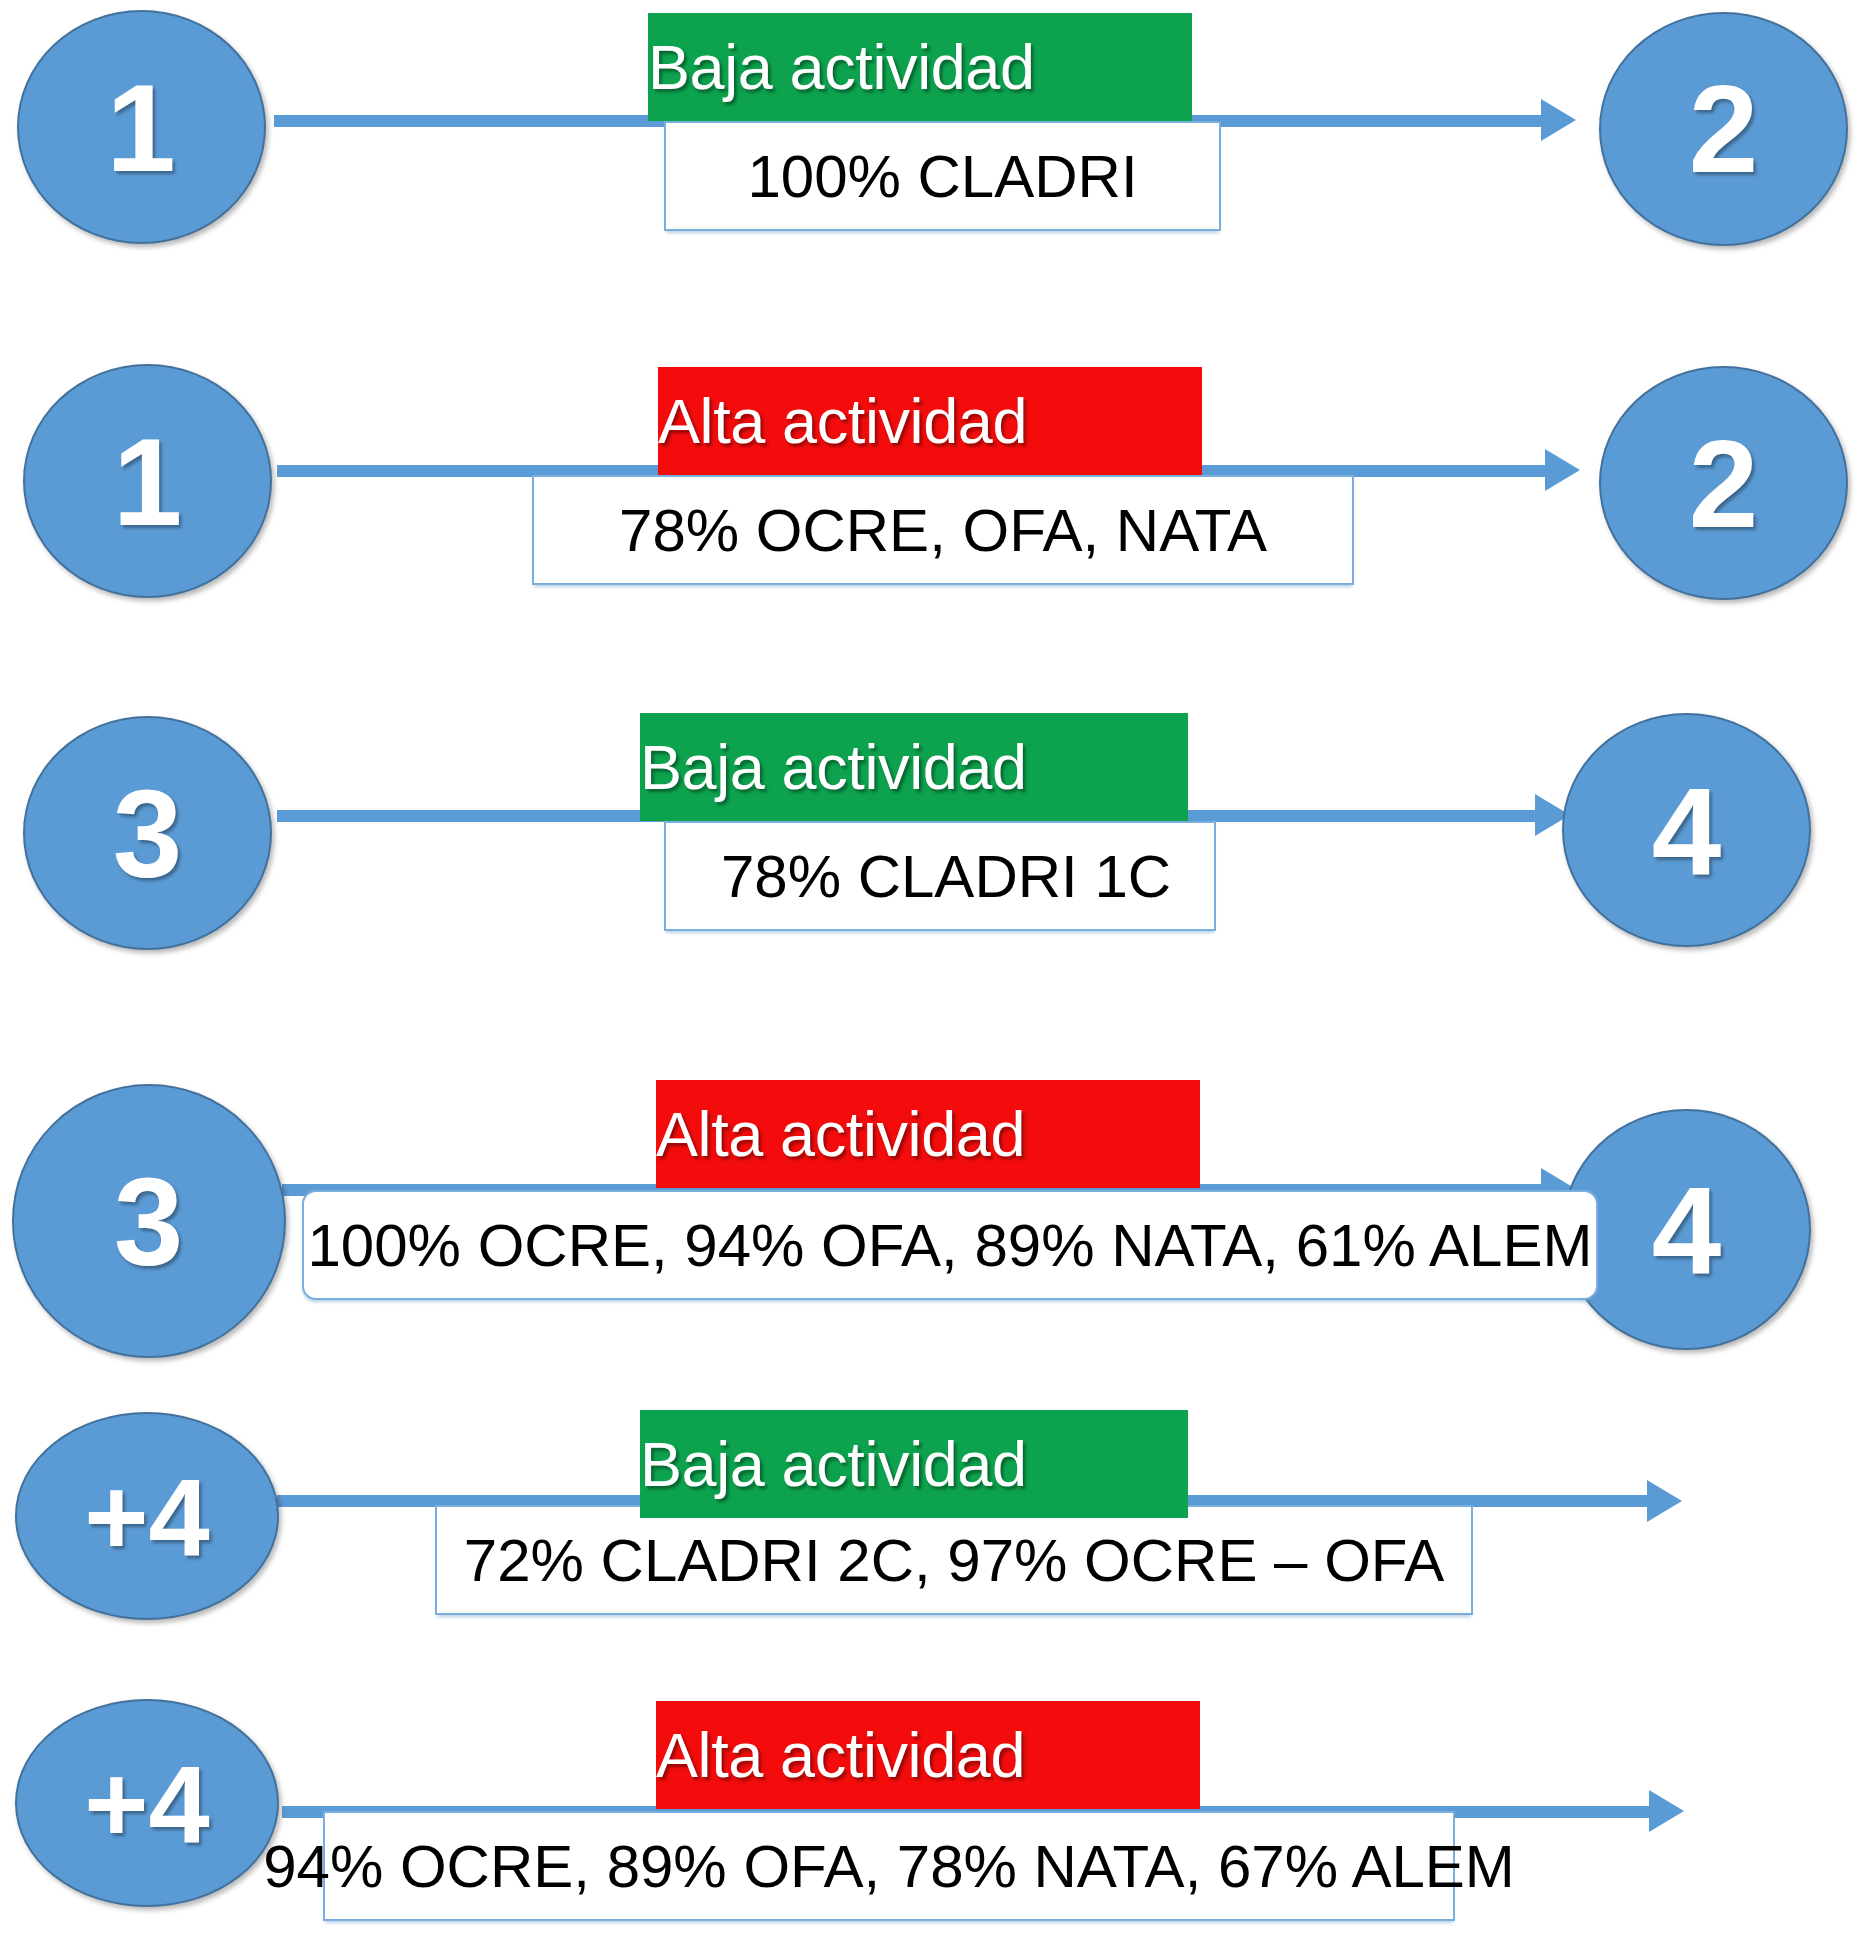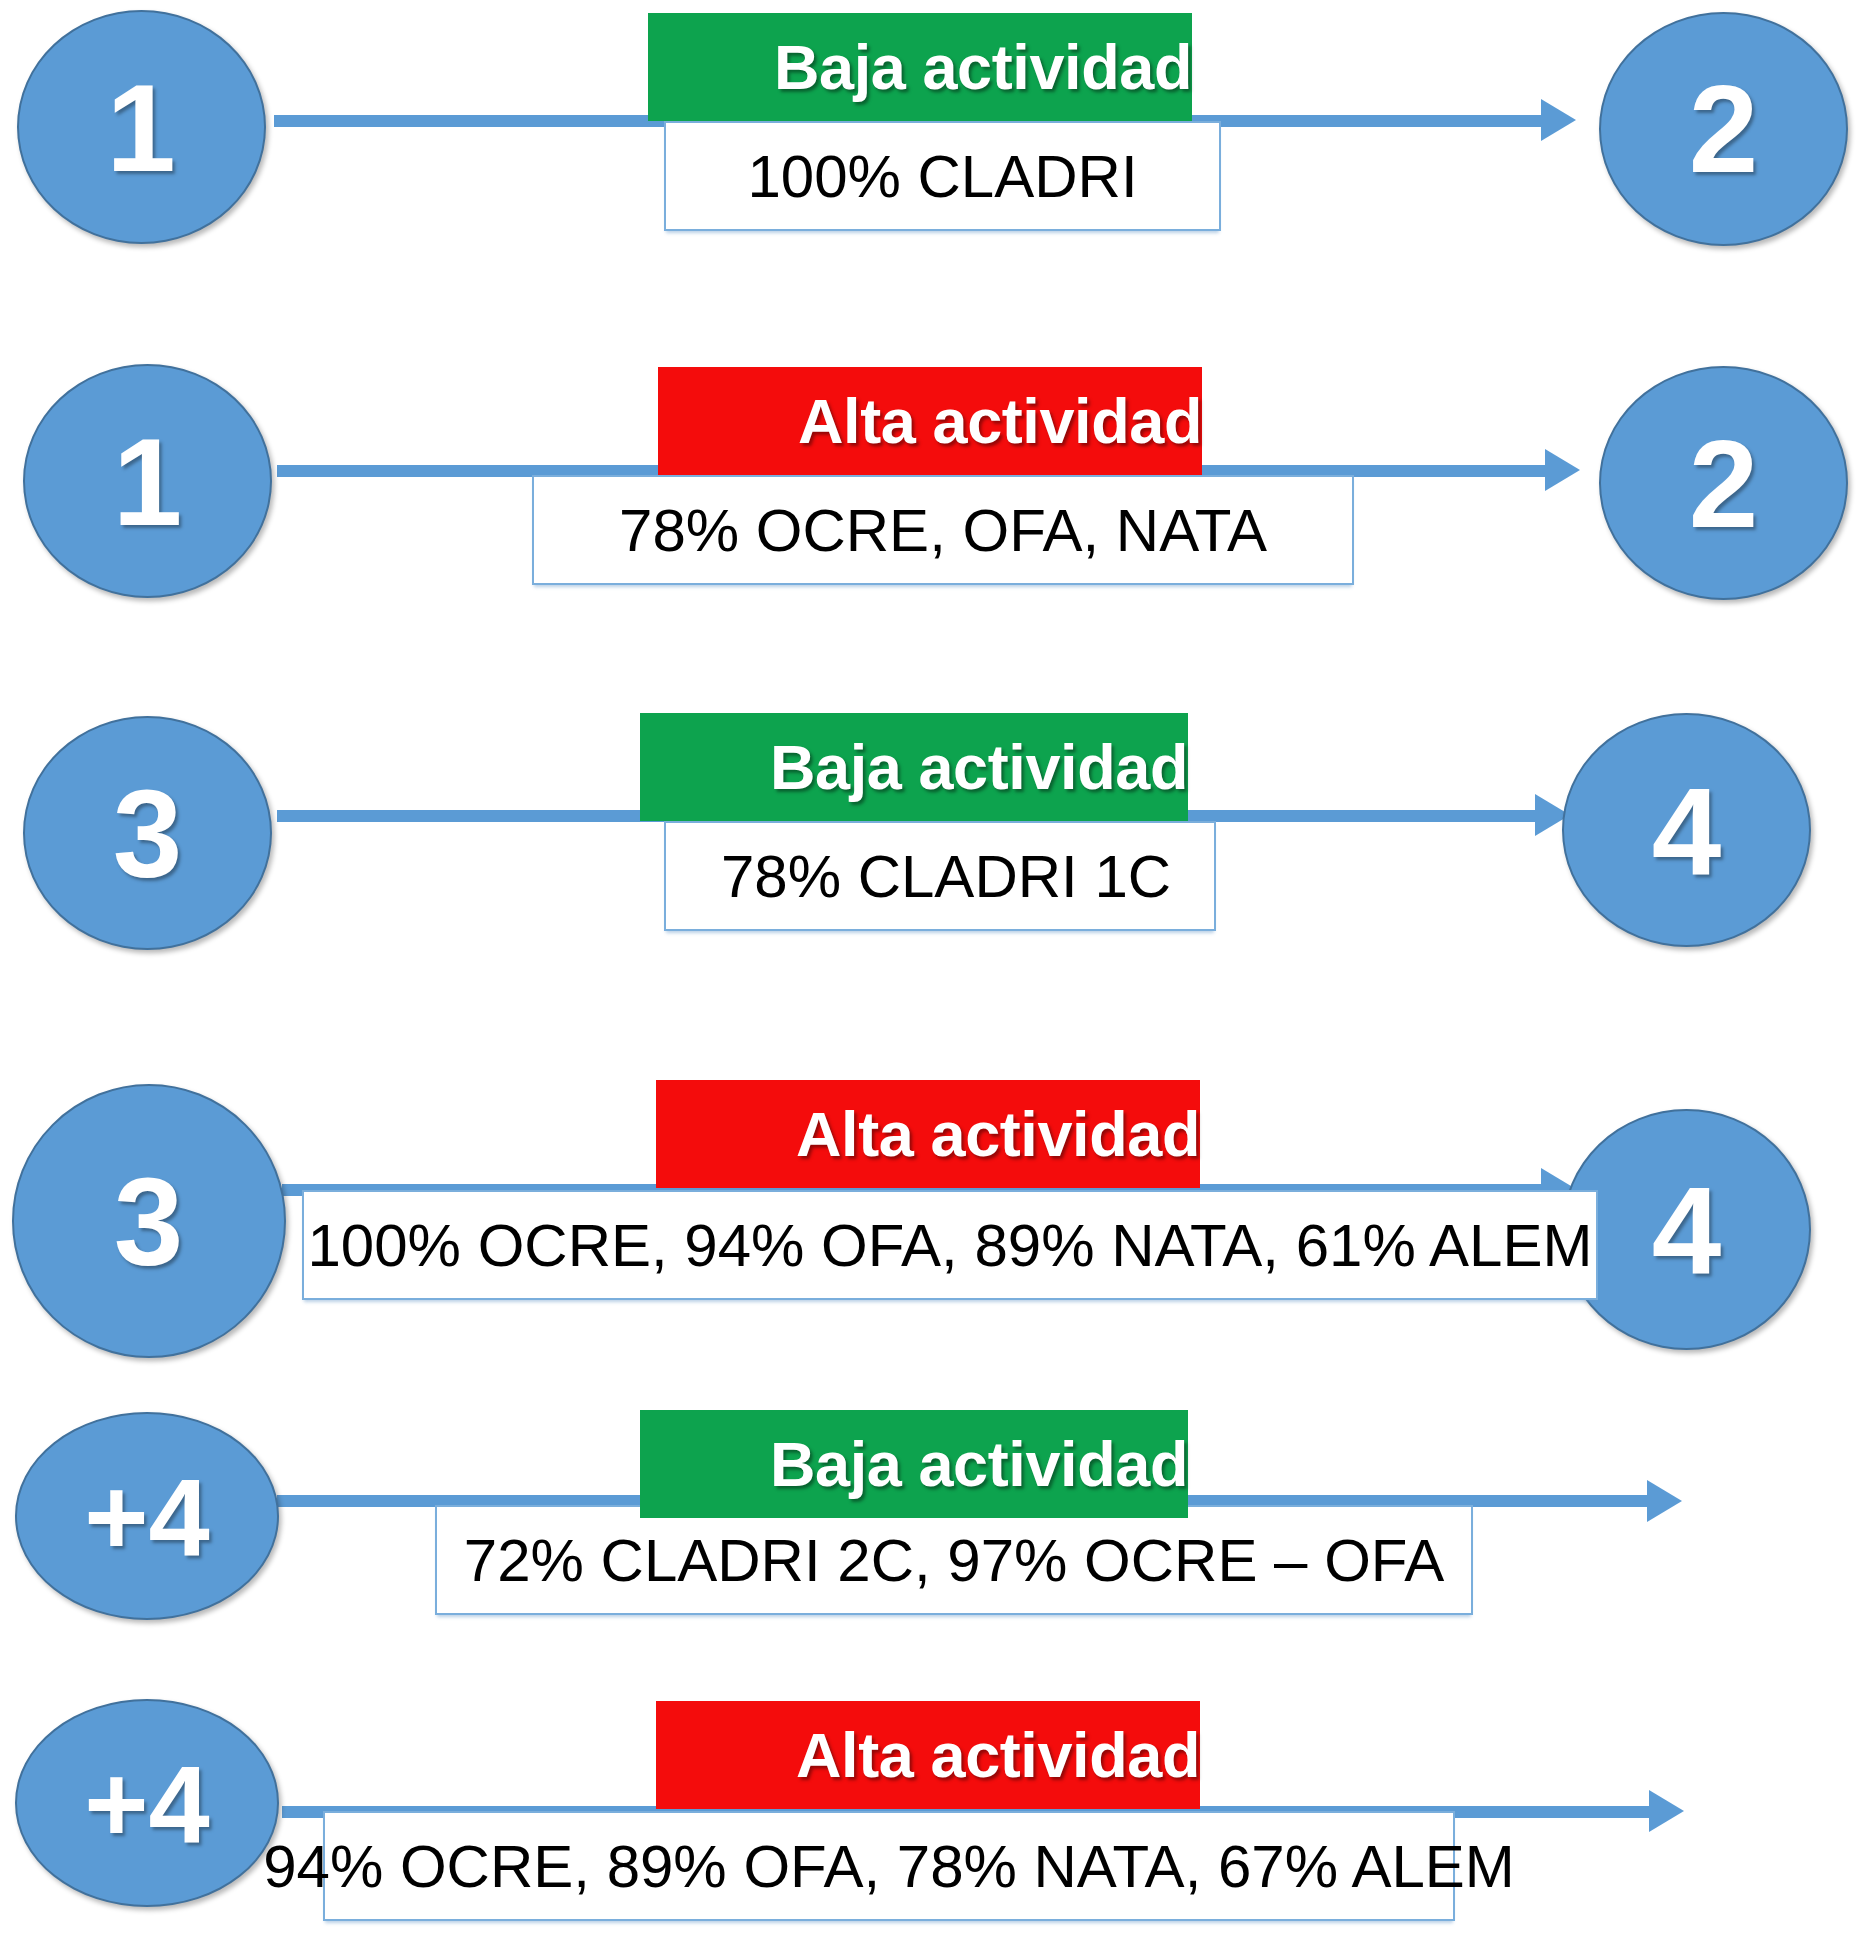--- a/index.html
+++ b/index.html
@@ -34,22 +34,22 @@
     position:absolute;width:0;height:0;
     border-top:21.6px solid transparent;
     border-bottom:21.6px solid transparent;
     border-left:35px solid #5B9BD5;
     z-index:4;
   }
 
   
   .banner{
     position:absolute;
-    display:flex;align-items:center;justify-content:flex-end;
-    color:#FFFFFF;font-weight:bold;
+    display:flex;align-items:center;justify-content:flex-start;
+    color:#FFFFFF;font-weight:normal;
     text-shadow:2.5px 3.3px 3.3px rgba(0,0,0,0.40);
     box-sizing:border-box;
     z-index:7;
     letter-spacing:-0.4px;
   }
   .banner.low{background:#0DA34E;}
   .banner.high{background:#F40C0C;margin-left:16px;}
 
   
   .detailbox{
@@ -57,21 +57,21 @@
     background:#FFFFFF;
     border:2.5px solid #7AAEDC;
     box-sizing:border-box;
     display:flex;align-items:center;justify-content:center;
     color:#000000;
     z-index:5;
     box-shadow:0 3.3px 3.3px -1.7px rgba(100,150,200,0.45);
     margin-left:24px;
   }
   .detailbox span{white-space:nowrap;}
-  .detailbox.over{z-index:8;}
+  .detailbox.over{z-index:8;border-radius:14px;}
 </style>
 </head>
 <body>
 
 <div id="stage">
 
   <div class="row">
     <div class="node" style="left:16.6px;top:10px;width:249px;height:234px;font-size:125px;">
       <span>1</span>
     </div>

